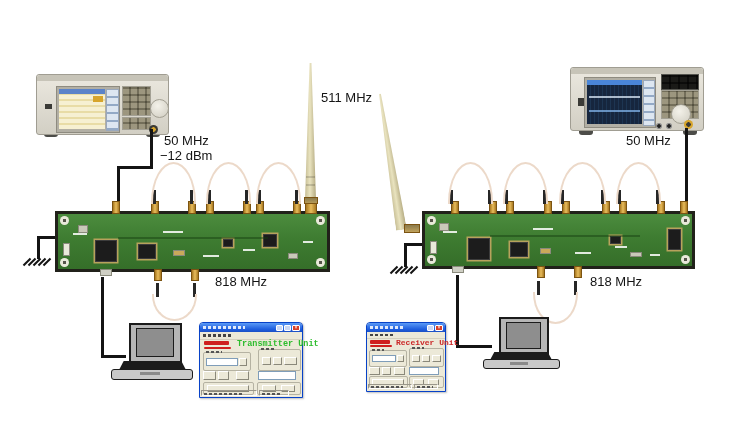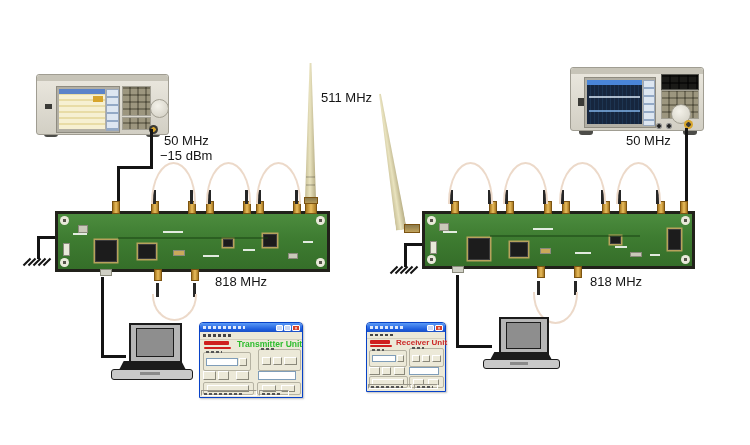--- a/index.html
+++ b/index.html
@@ -47,21 +47,21 @@
   .antenna{position:absolute;background:linear-gradient(90deg,#c6bd94,#e9e3bf 45%,#b3a980);
            clip-path:polygon(42% 0,58% 0,80% 52%,100% 100%,0 100%,20% 52%);}
   .hatch{position:absolute;width:2px;height:10px;background:#141414;transform:rotate(45deg);}
   
   .lt-screen{position:absolute;background:#b6b6b6;border:2px solid #1b1b1b;}
   .lt-inner{position:absolute;background:#8e8e8e;border:1px solid #1b1b1b;}
   .lt-kbd{position:absolute;background:#1b1b1b;clip-path:polygon(7% 0,93% 0,100% 100%,0 100%);}
   .lt-base{position:absolute;background:#c8c8c8;border:1.5px solid #1b1b1b;border-radius:3px;}
   
   .xpwin{position:absolute;background:#ece9d8;border:1px solid #0742c8;border-radius:4px 4px 0 0;
-         box-shadow:1px 1px 2px rgba(0,0,0,.25);}
+         box-shadow:1px 1px 2px rgba(0,0,0,.25);font-family:Liberation Mono, monospace;}
   .xptitle{position:absolute;left:0;top:0;right:0;height:9px;border-radius:3px 3px 0 0;
            background:linear-gradient(180deg,#5a9af6,#1f5ede 70%,#1a4fc4);}
   .xpbtn{position:absolute;width:7px;height:6px;background:#cdd9f4;border:1px solid #fff;
          border-radius:1px;box-sizing:border-box;}
   .xpclose{position:absolute;width:8px;height:6px;background:#d8402a;border:1px solid #fff;
          border-radius:1px;box-sizing:border-box;color:#fff;font-size:5px;line-height:4px;text-align:center;}
   .menubar{position:absolute;background:#ece9d8;border-bottom:1px solid #d4d0be;}
   .txtdash{position:absolute;background:repeating-linear-gradient(90deg,currentColor 0 3px,transparent 3px 5px);}
   .groupbox{position:absolute;border:1px solid #b5b2a2;border-radius:2px;}
   .btn3d{position:absolute;background:#ece9d8;border:1px solid;border-color:#fff #8a887a #8a887a #fff;box-sizing:border-box;}
@@ -90,21 +90,21 @@
     <div class="keypad" style="left:85px;top:11px;width:27px;height:28px"></div>
     <div class="keypad" style="left:85px;top:42px;width:27px;height:11px"></div>
     <div class="knob" style="left:113px;top:24px;width:17px;height:17px"></div>
     <div class="abs" style="left:112px;top:50px;width:9px;height:9px;border-radius:50%;background:radial-gradient(circle,#d7a52c 0 2px,#3a3a36 2.5px)"></div>
   </div>
 
   <div class="wire" style="left:150px;top:129px;width:3px;height:39px"></div>
   <div class="wire" style="left:117px;top:166px;width:36px;height:3px"></div>
   <div class="wire" style="left:117px;top:166px;width:3px;height:46px"></div>
   <div class="lbl" style="left:164px;top:133px">50 MHz</div>
-  <div class="lbl" style="left:160px;top:148px">−15 dBm</div>
+  <div class="lbl" style="left:160px;top:148px">−12 dBm</div>
 
   <div class="foot abs" style="left:579px;top:128px;width:14px;height:7px"></div>
   <div class="foot abs" style="left:683px;top:128px;width:14px;height:7px"></div>
   <div class="inst" style="left:570px;top:67px;width:132px;height:62px">
     <div class="inst-top"></div>
     <div class="abs" style="left:7px;top:30px;width:6px;height:8px;background:#3a3a36"></div>
     <div class="screen-bezel" style="left:13px;top:9px;width:70px;height:49px">
       <div class="abs" style="left:2px;top:2px;width:55px;height:44px;background:repeating-linear-gradient(90deg,#16263e 0 3px,#1d3552 3px 4px)">
         <div class="abs" style="left:0;top:0;width:55px;height:5px;background:#4a86d8"></div>
         <div class="abs" style="left:2px;top:16px;width:51px;height:2px;background:rgba(220,235,250,.75)"></div>

